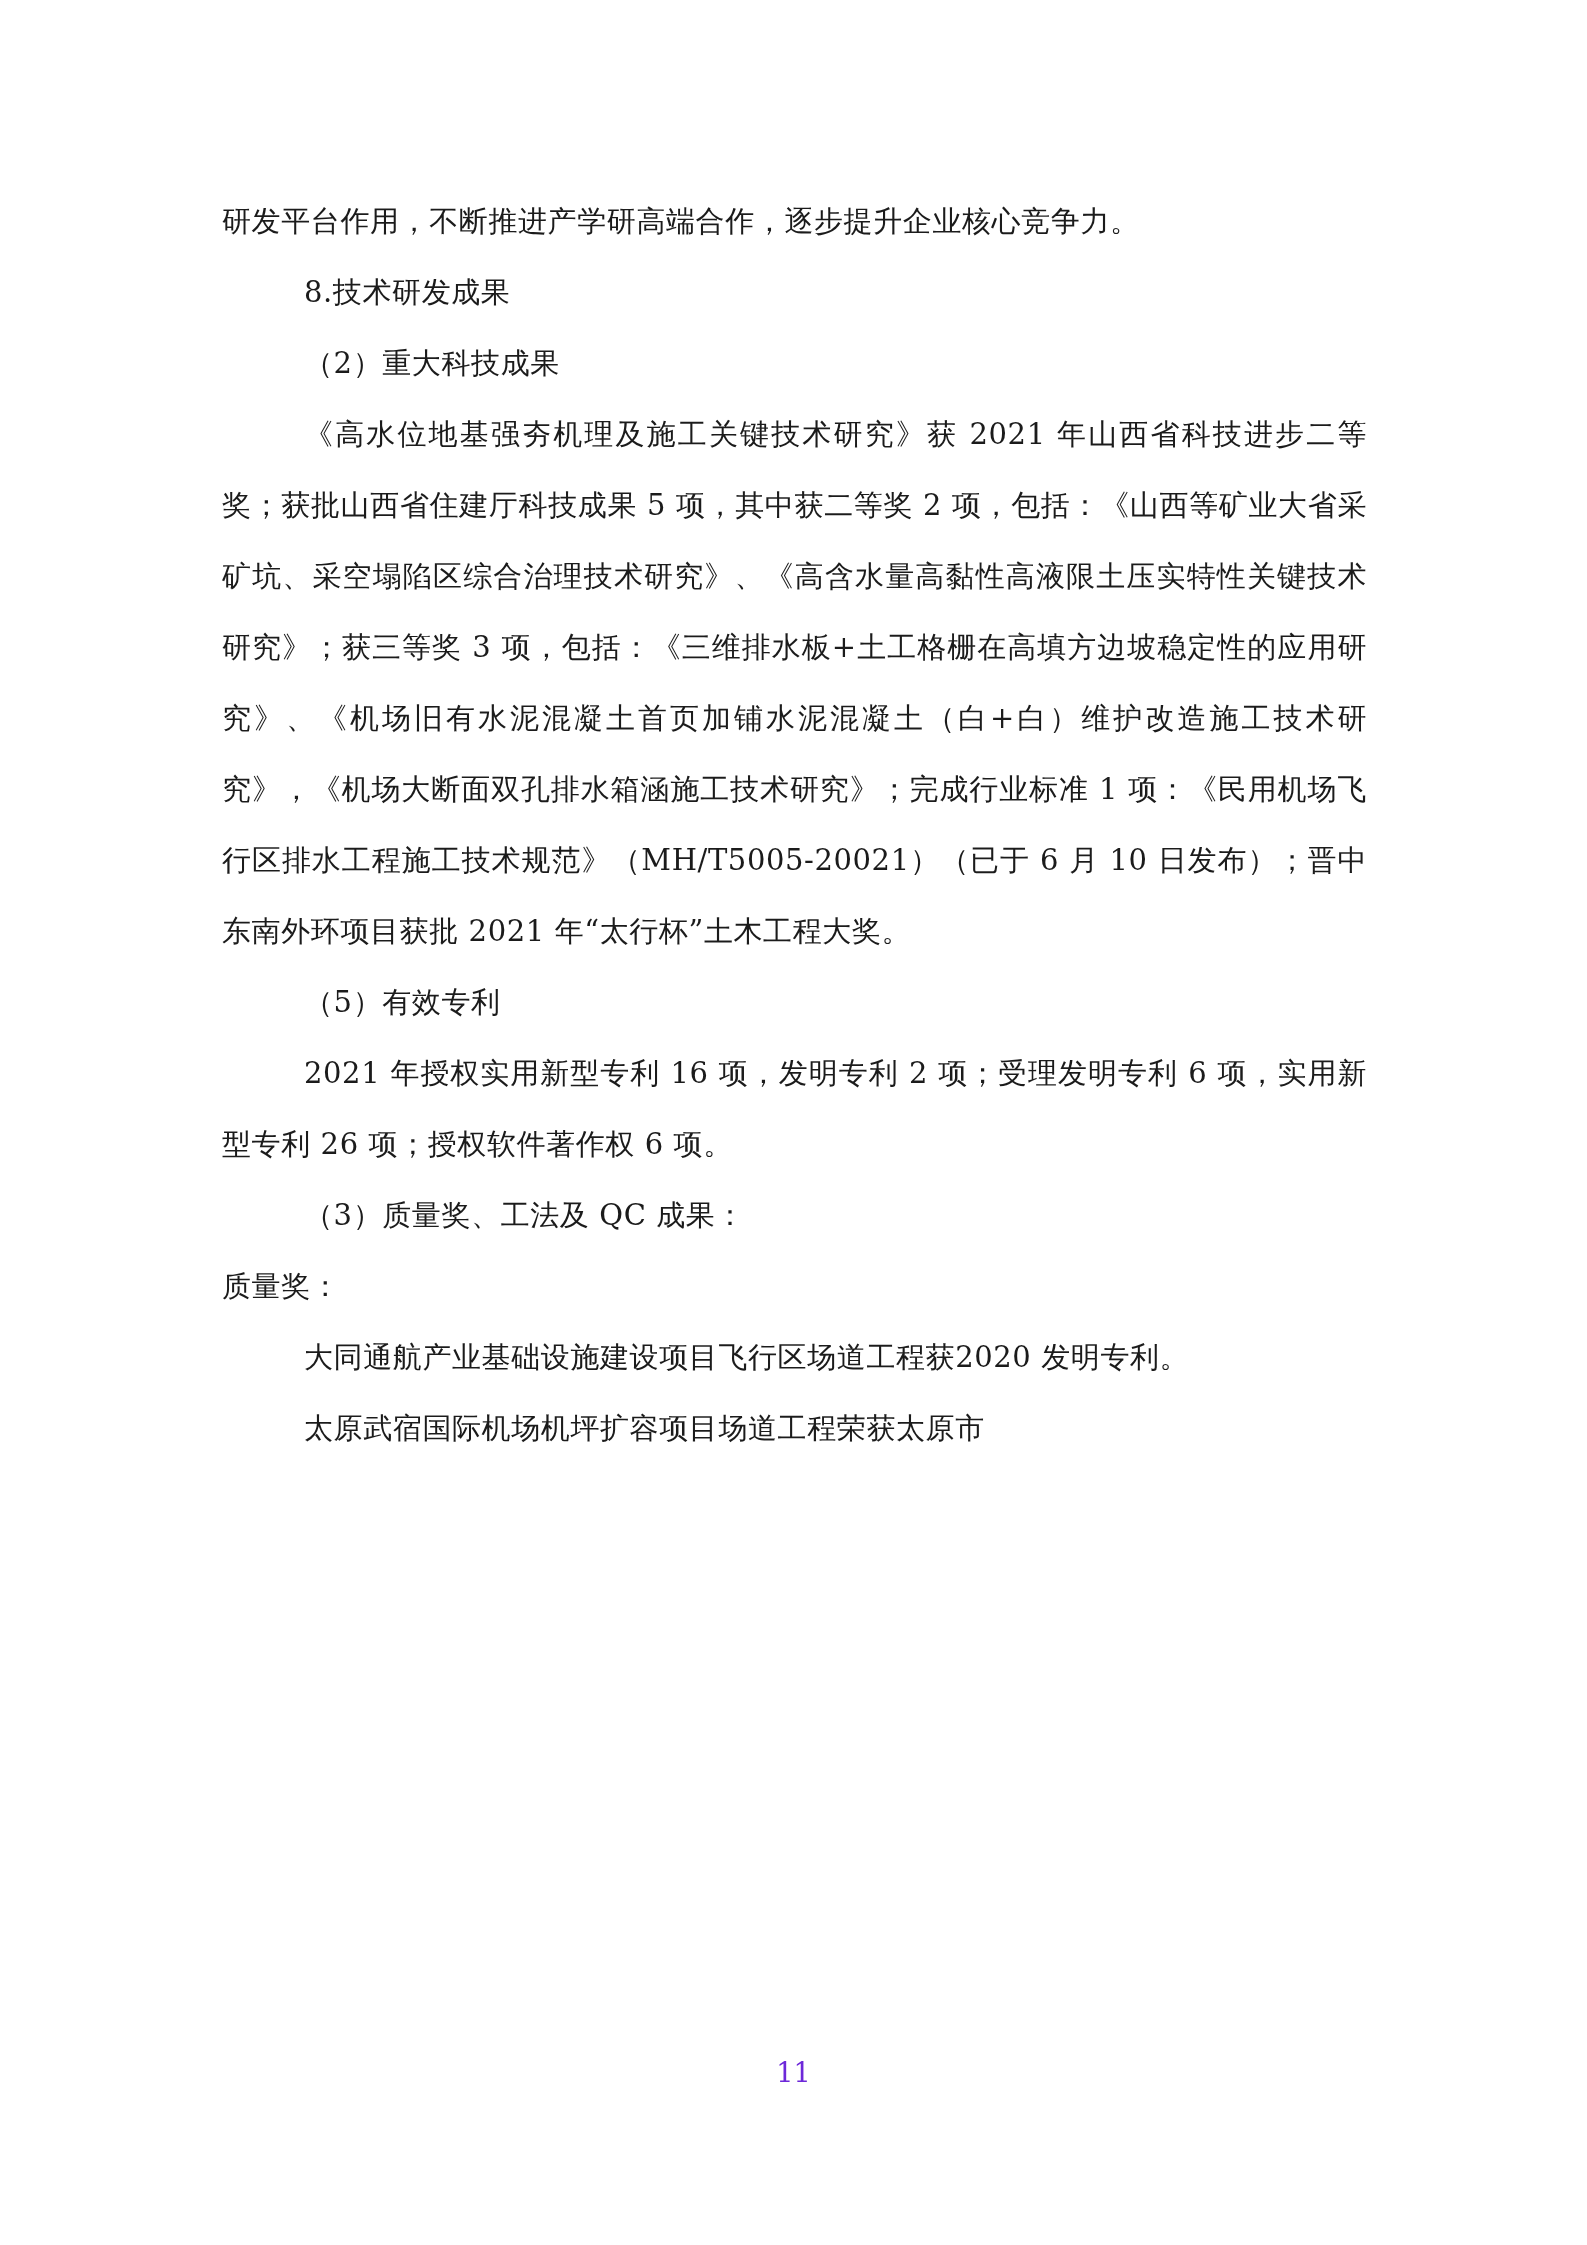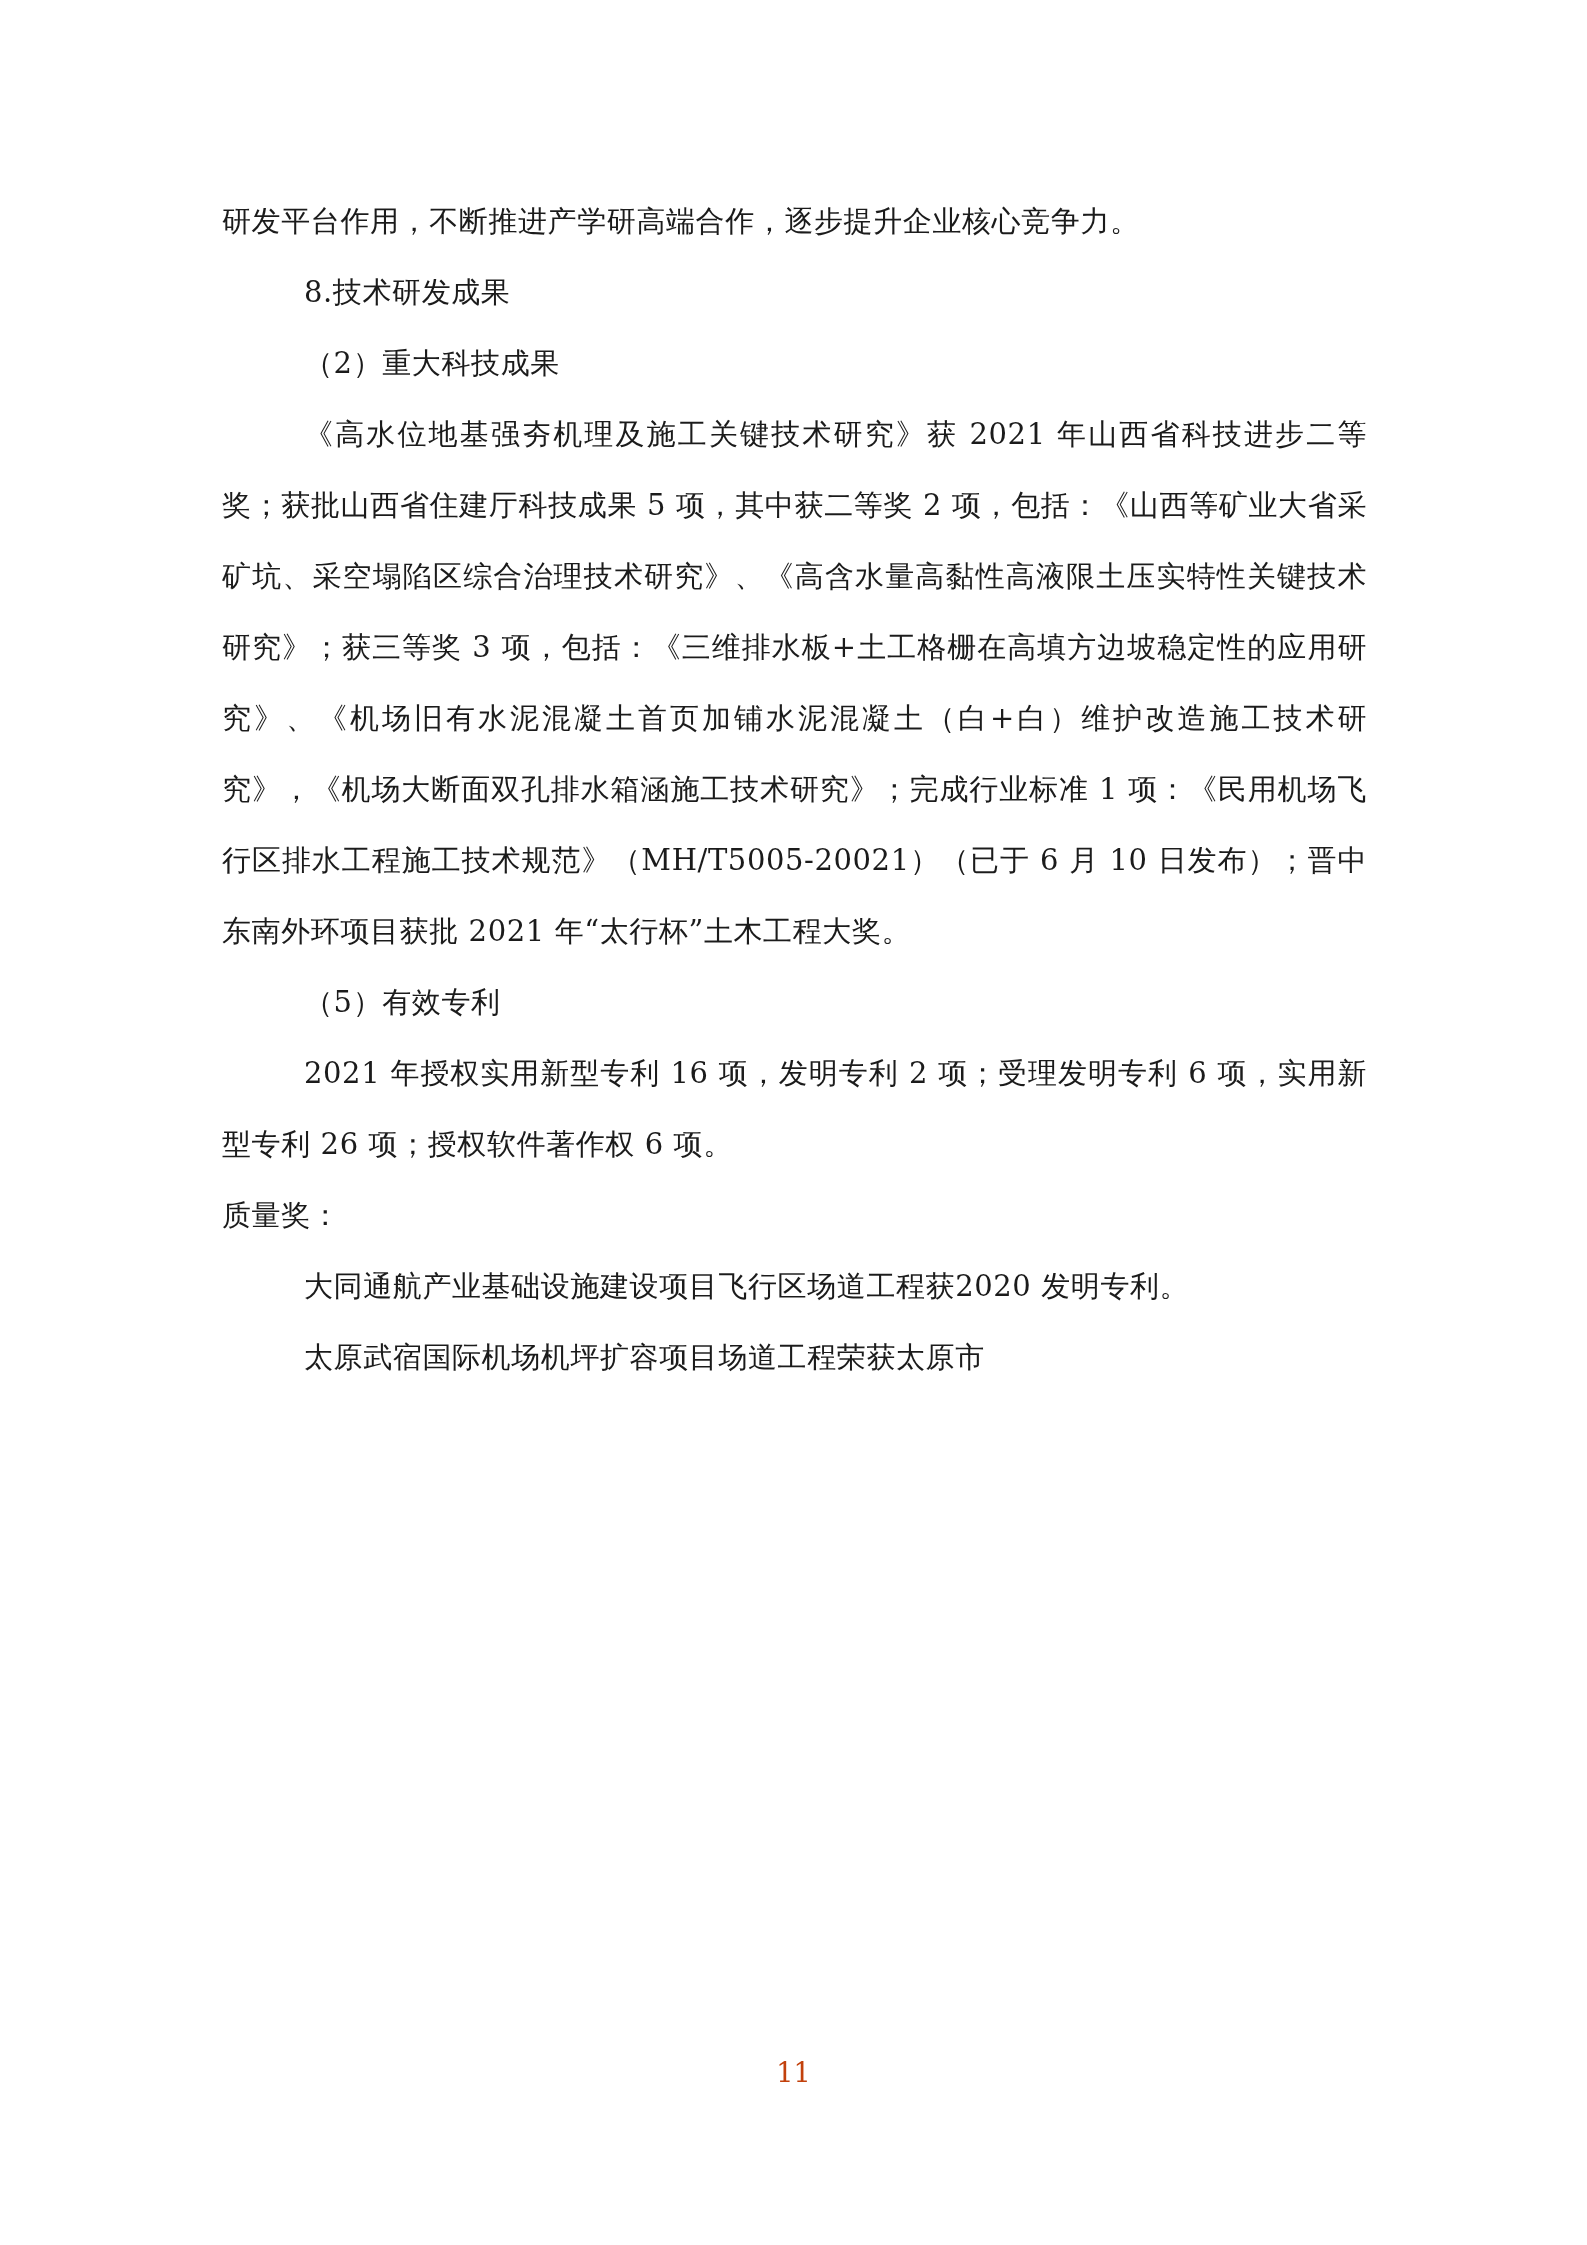--- a/index.html
+++ b/index.html
@@ -38,33 +38,34 @@
   .indent {
     text-indent: 82px;
   }
   .page-number {
     position: absolute;
     left: 0;
     right: 0;
     top: 2057px;
     text-align: center;
     font-size: 27px;
-    color: #c2410c;
+    color: #6d28d9;
     font-family: "DejaVu Serif", "Liberation Serif", serif;
   }
 </style>
 </head>
 <body>
 
 <div class="page">
   <div class="content">
     <p class="para">研发平台作用，不断推进产学研高端合作，逐步提升企业核心竞争力。</p>
     <p class="para indent">8.技术研发成果</p>
     <p class="para indent">（2）重大科技成果</p>
     <p class="para indent">《高水位地基强夯机理及施工关键技术研究》获 2021 年山西省科技进步二等奖；获批山西省住建厅科技成果 5 项，其中获二等奖 2 项，包括：《山西等矿业大省采矿坑、采空塌陷区综合治理技术研究》、《高含水量高黏性高液限土压实特性关键技术研究》；获三等奖 3 项，包括：《三维排水板+土工格栅在高填方边坡稳定性的应用研究》、《机场旧有水泥混凝土首页加铺水泥混凝土（白+白）维护改造施工技术研究》，《机场大断面双孔排水箱涵施工技术研究》；完成行业标准 1 项：《民用机场飞行区排水工程施工技术规范》（MH/T5005-20021）（已于 6 月 10 日发布）；晋中东南外环项目获批 2021 年“太行杯”土木工程大奖。</p>
     <p class="para indent">（5）有效专利</p>
     <p class="para indent">2021 年授权实用新型专利 16 项，发明专利 2 项；受理发明专利 6 项，实用新型专利 26 项；授权软件著作权 6 项。</p>
+    <p class="para indent">（3）质量奖、工法及 QC 成果：</p>
     <p class="para">质量奖：</p>
     <p class="para indent">大同通航产业基础设施建设项目飞行区场道工程获2020 发明专利。</p>
     <p class="para indent">太原武宿国际机场机坪扩容项目场道工程荣获太原市</p>
   </div>
   <div class="page-number">11</div>
 </div>
 
 </body></html>

